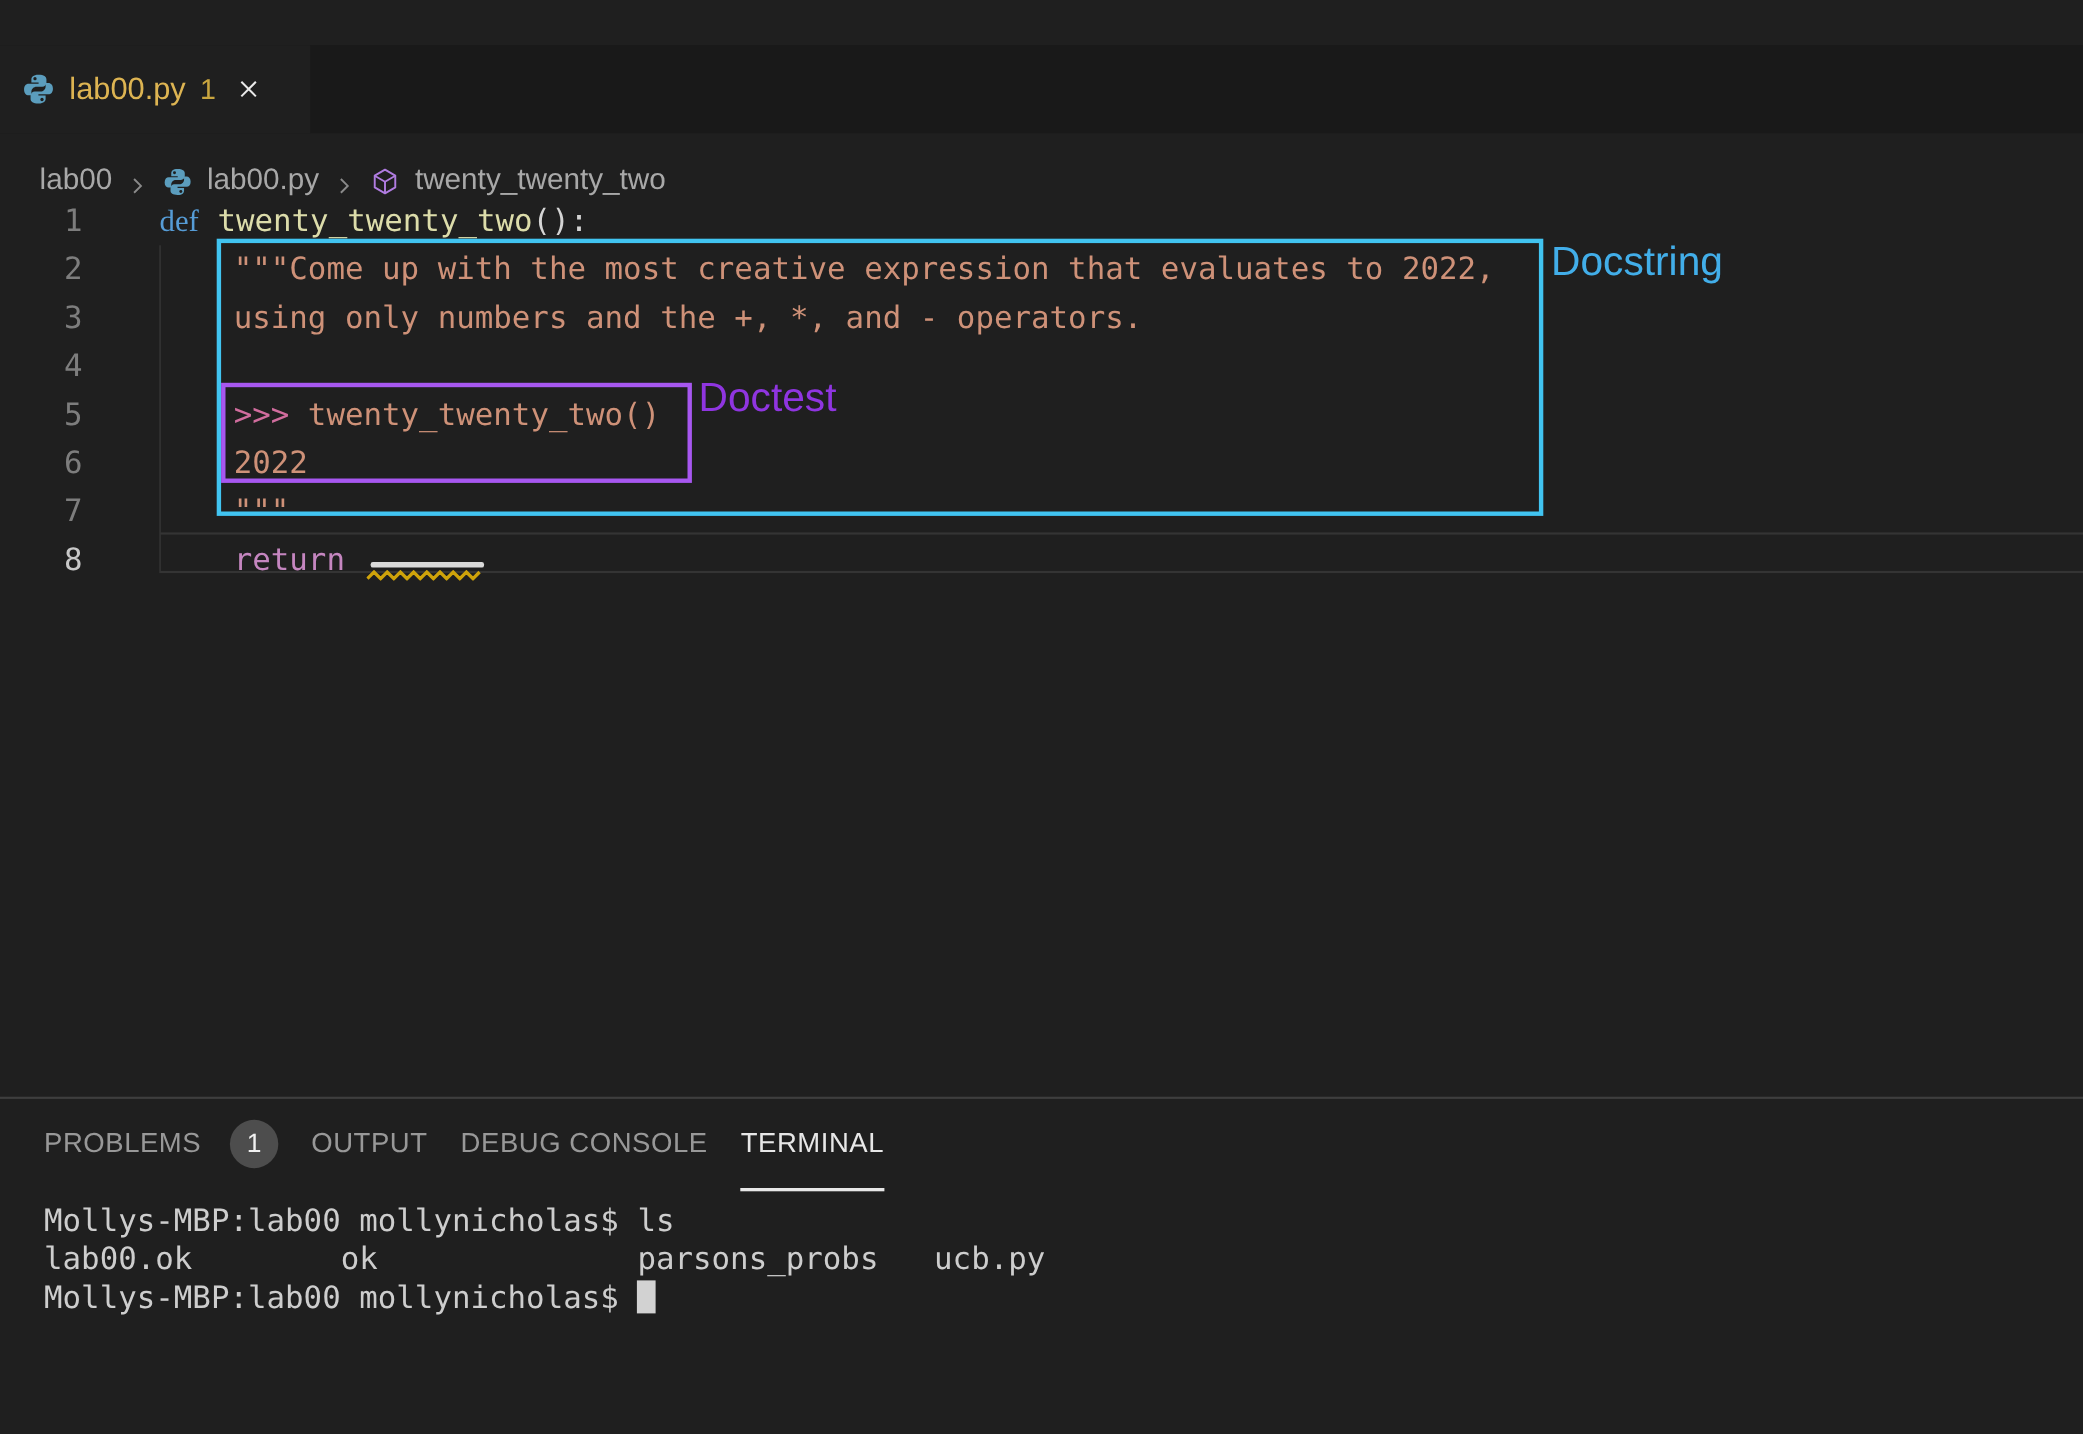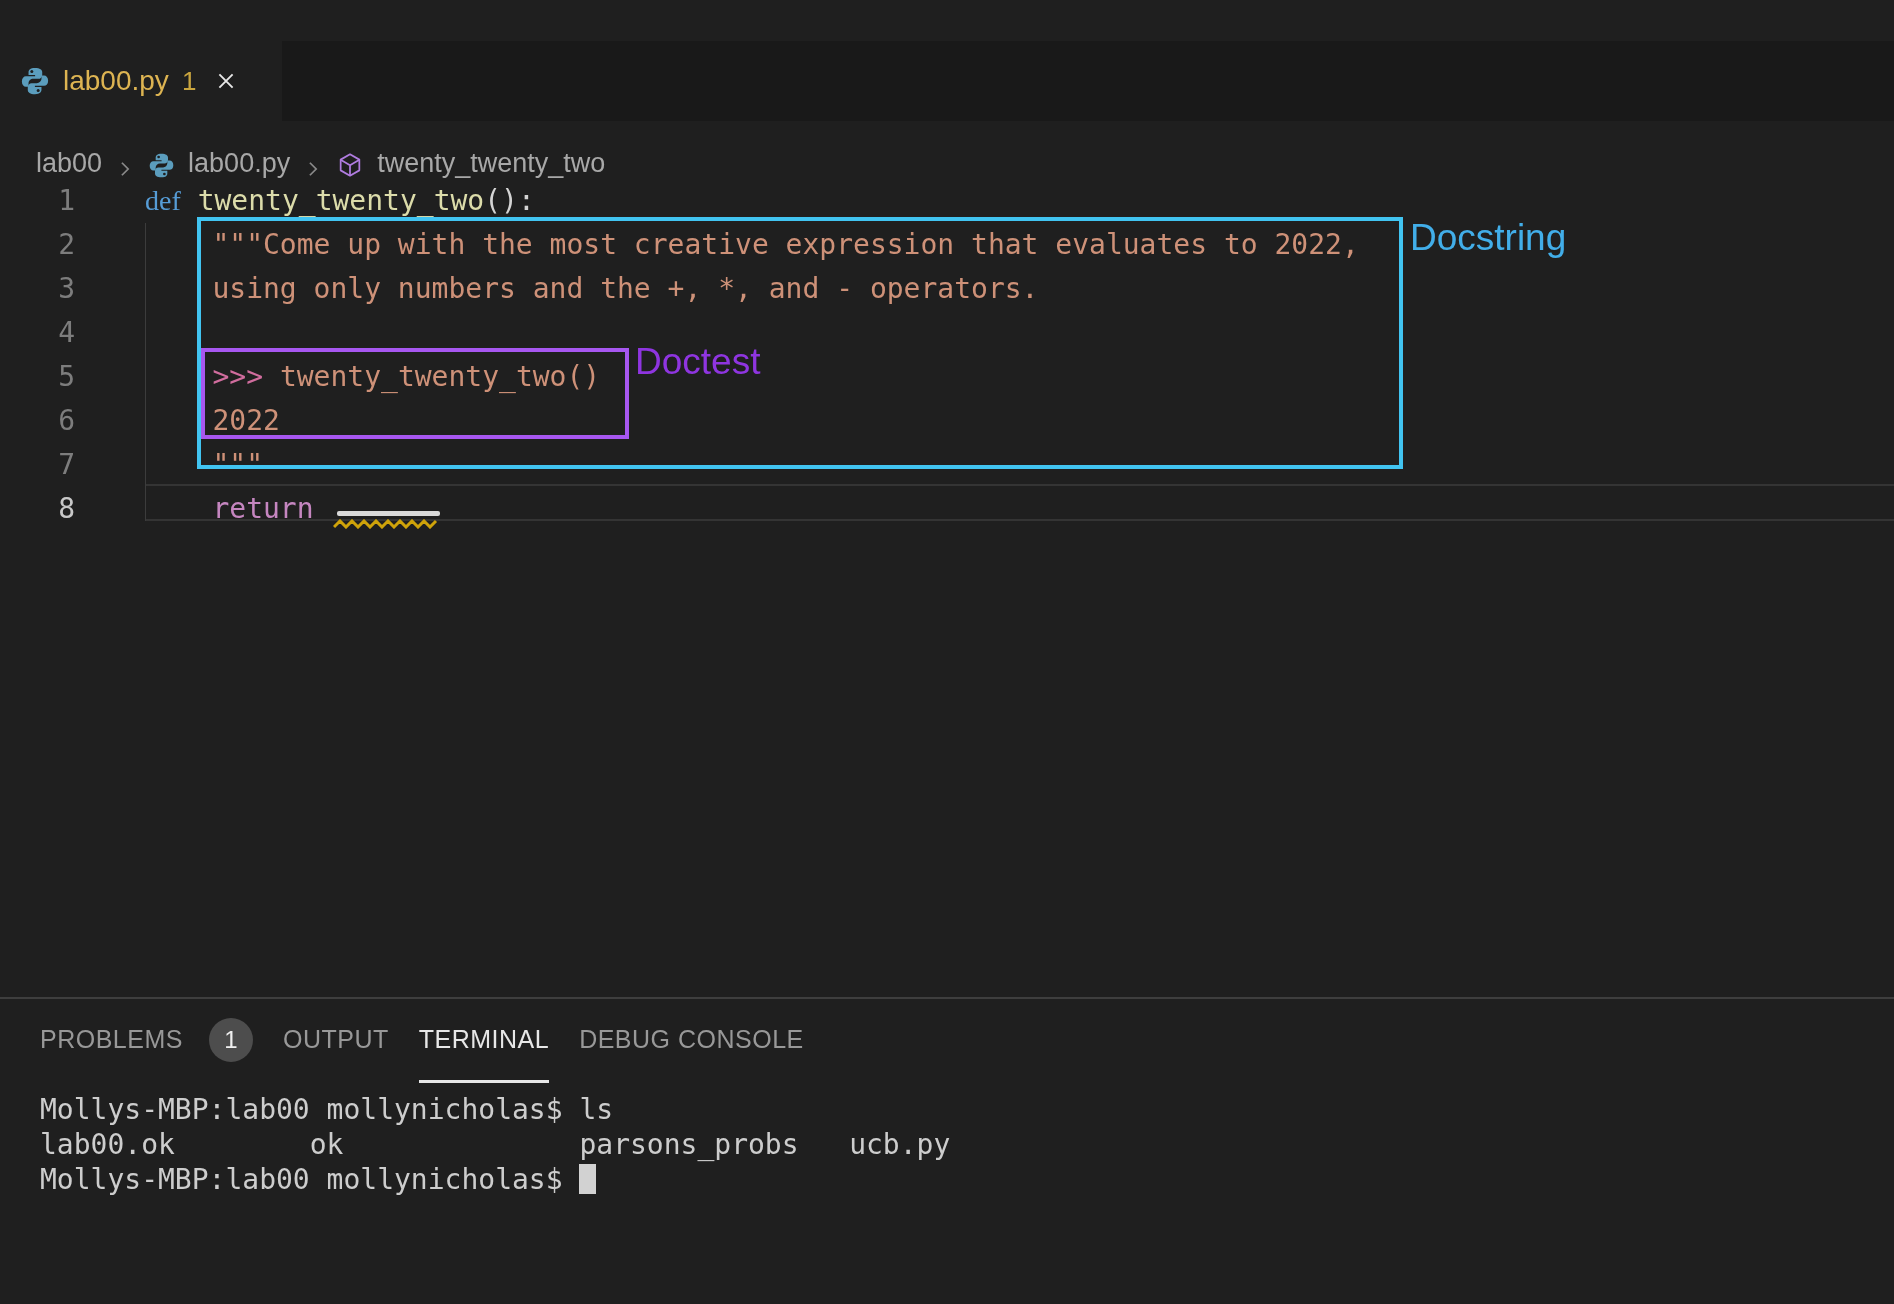--- a/index.html
+++ b/index.html
@@ -175,25 +175,25 @@
 
   <div class="panel-divider"></div>
   <div class="panel-tabs">
     <div class="ptab">
       <span>PROBLEMS</span>
       <span class="badge">1</span>
     </div>
     <div class="ptab">
       <span>OUTPUT</span>
     </div>
+    <div class="ptab">
+      <span>DEBUG CONSOLE</span>
+    </div>
     <div class="ptab active">
       <span>TERMINAL</span>
-    </div>
-    <div class="ptab">
-      <span>DEBUG CONSOLE</span>
     </div>
   </div>
 
   <div class="terminal mono">
       <div class="tline">Mollys-MBP:lab00 mollynicholas$ ls</div>
       <div class="tline">lab00.ok        ok              parsons_probs   ucb.py</div>
       <div class="tline">Mollys-MBP:lab00 mollynicholas$ <span class="cursor"></span></div>
     </div>
 
 </div>

